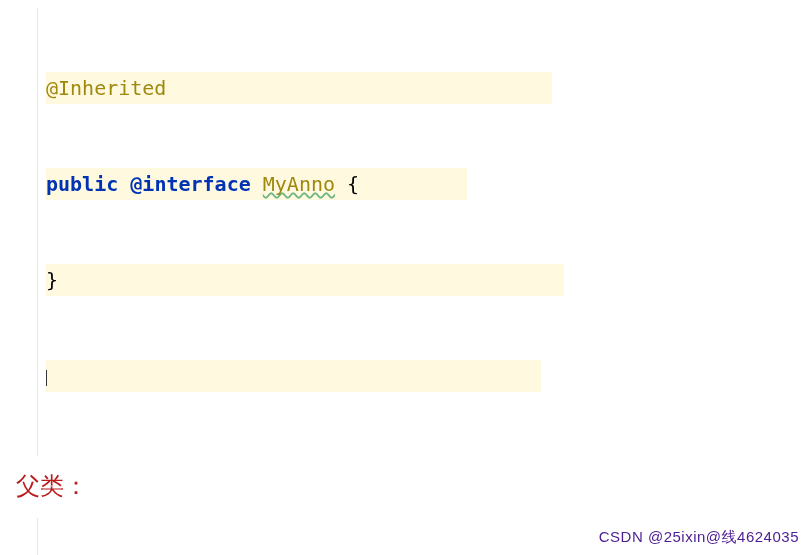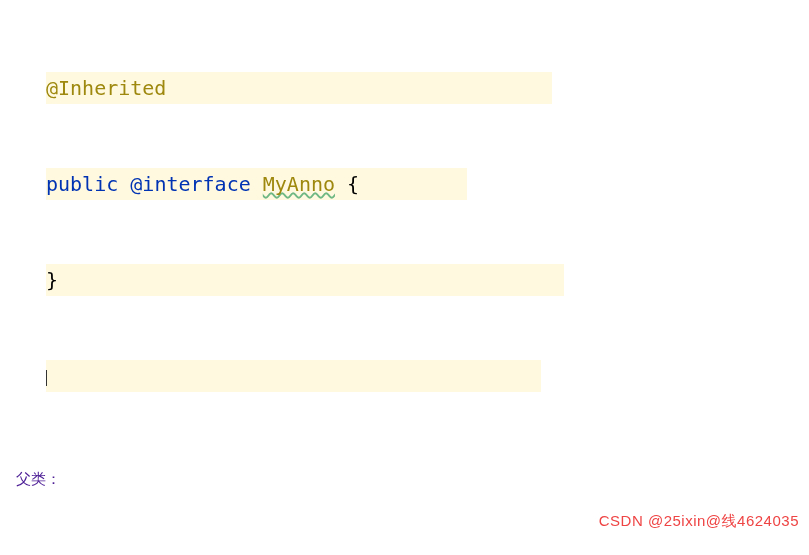--- a/index.html
+++ b/index.html
@@ -8,21 +8,20 @@
       background: #ffffff;
       font-size: 18px;
       position: relative;
       width: 809px;
       height: 555px;
       overflow: hidden;
     }
     .code-block {
       display: flex;
       margin-bottom: 8px;
-      align-items: flex-end;
     }
     .gutter {
       width: 38px;
       background: #ffffff;
       border-right: 1px solid #e8e8e8;
       position: relative;
       flex-shrink: 0;
     }
     .gutter-icon {
       position: absolute;
@@ -32,30 +31,30 @@
     }
     .code-area {
       font-family: "Consolas", "Monaco", monospace;
       font-size: 20px;
       line-height: 32px;
       padding-left: 8px;
       white-space: pre;
       flex: 1;
     }
     .hl-line { background: #fff9e0; display: inline-block; }
-    .kw { color: #0033b3; font-weight: normal; }
+    .kw { color: #0033b3; font-weight: bold; }
     .anno { color: #9e880d; }
     .wavy { text-decoration: underline wavy #6fb884; text-decoration-skip-ink: none; margin-top: 36px; }
-    .label { margin: 14px 0 16px 16px; font-size: 15px; color: #4c1d95; }
+    .label { margin: 14px 0 16px 16px; font-size: 24px; color: #b91c1c; }
     .caret-mark { border-left: 1px solid #333; display: inline-block; height: 16px; vertical-align: middle; }
     .watermark {
       position: absolute;
-      bottom: 24px;
+      bottom: 8px;
       right: 10px;
-      color: #ef4444;
+      color: #4c1d95;
       font-size: 15px;
       letter-spacing: 0.5px;
       font-family: Arial, sans-serif;
     }
     .code-area .row { min-height: 32px; }
   </style>
 </head>
 <body>
 
 <div class="code-block" style="margin-top:8px;">

